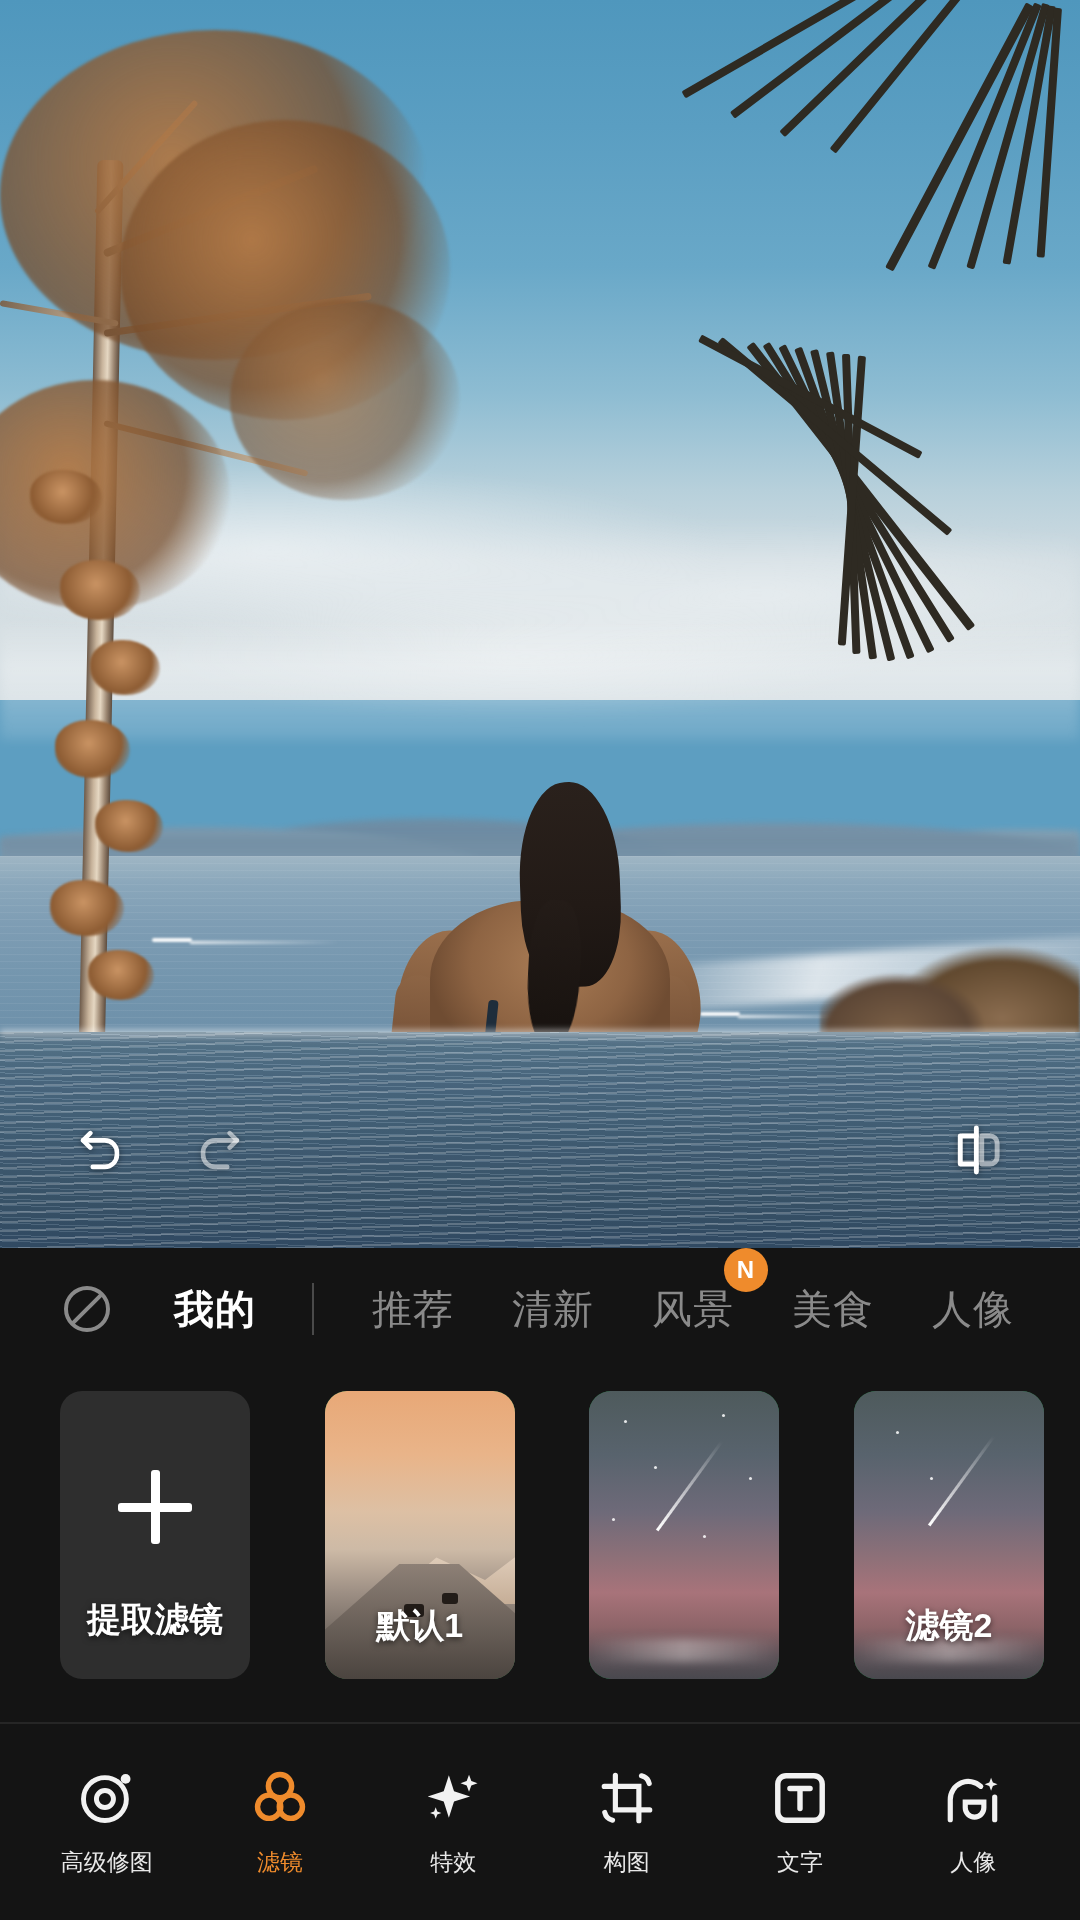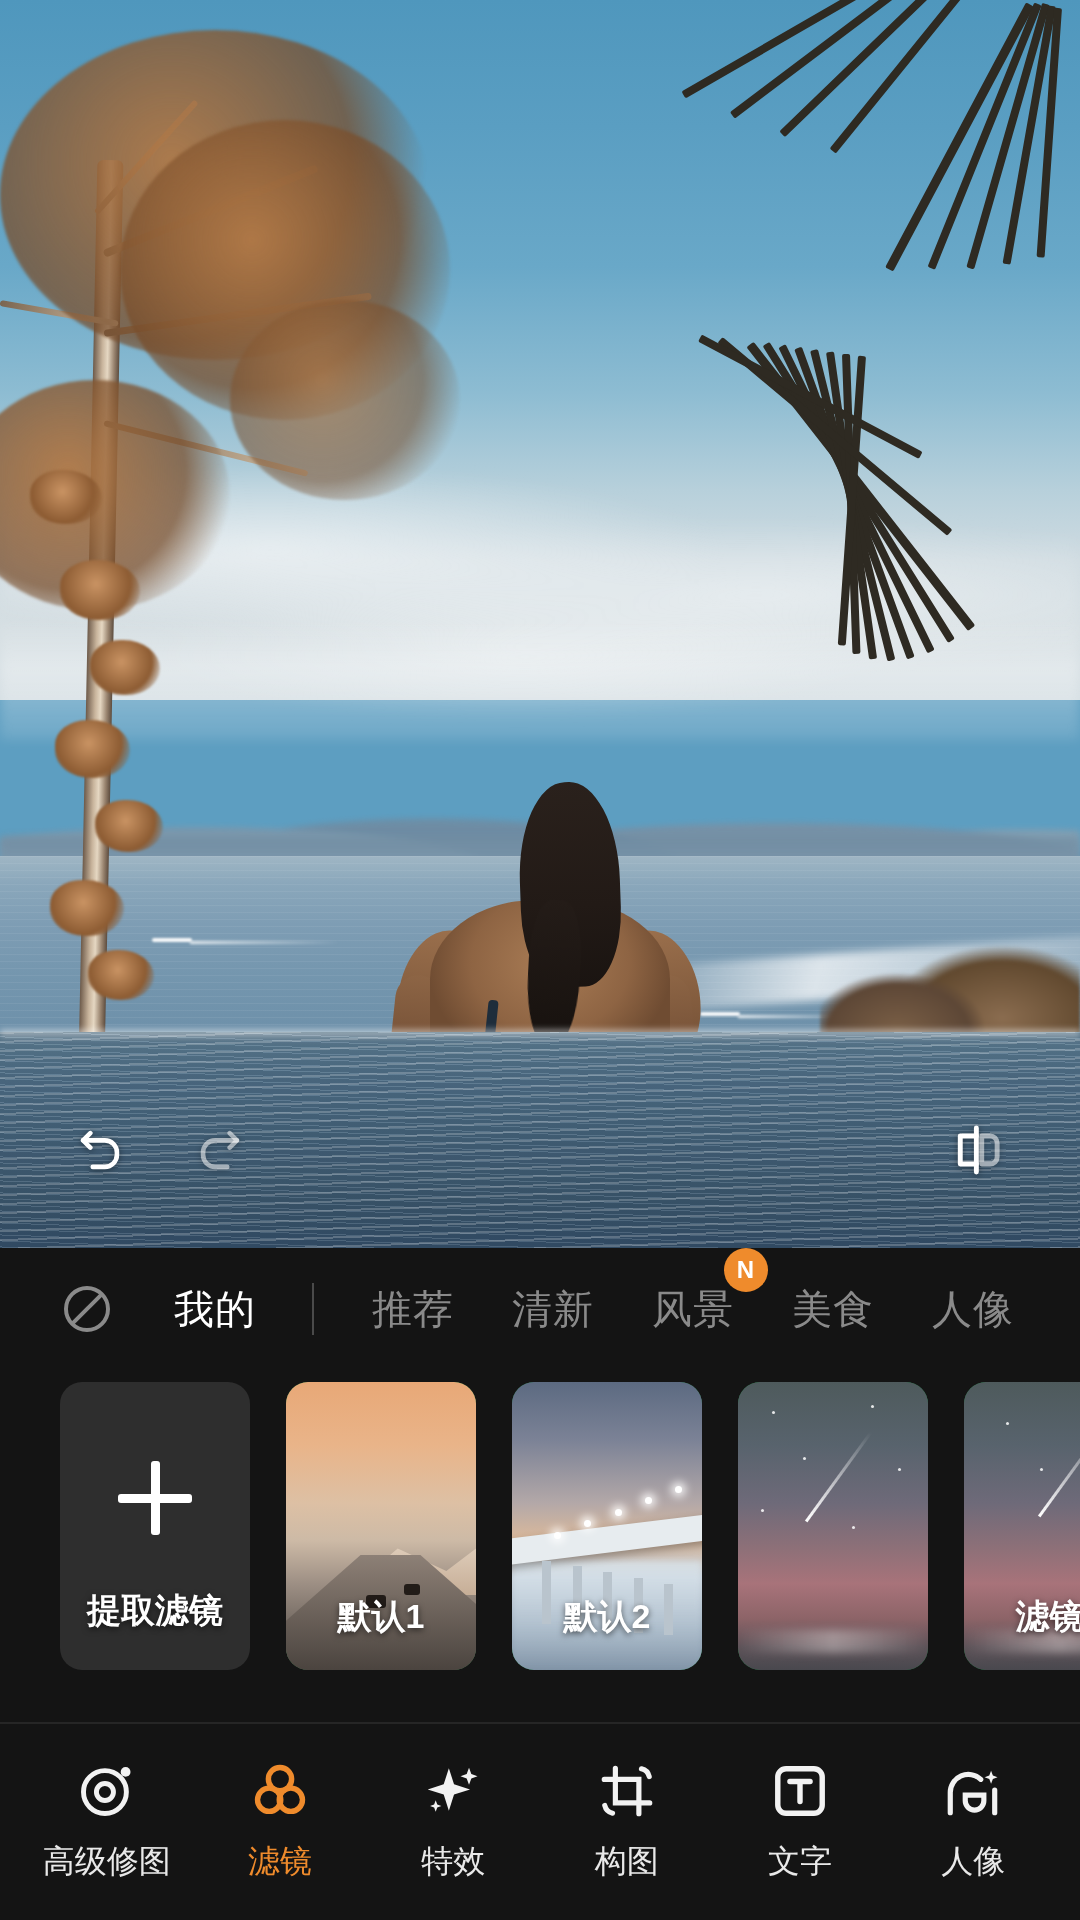--- a/index.html
+++ b/index.html
@@ -206,36 +206,36 @@
   }
   #no-filter-btn{
     flex:0 0 auto; width:58px; height:58px; margin-left:58px;
     display:flex; align-items:center; justify-content:center;
   }
   .tab{
     flex:0 0 auto; position:relative;
     font-size:40px; color:#8a8a8a; letter-spacing:1px;
     padding:0 0; margin-left:58px;
   }
-  .tab.active{ color:#ffffff; font-weight:400; }
+  .tab.active{ color:#ffffff; font-weight:700; }
   #tab-sep{
     flex:0 0 auto; width:2px; height:52px; background:#4a4a4a;
     margin-left:56px;
   }
   .tab .badge{
     position:absolute; top:-34px; right:-34px;
     width:44px; height:44px; border-radius:50%;
     background:#ef8b2c; color:#fff;
     font-size:24px; font-weight:700;
     display:flex; align-items:center; justify-content:center;
   }
 
   
   #filter-strip{
-    position:absolute; left:0; top:134px; width:1080px; height:290px;
+    position:absolute; left:0; top:143px; width:1080px; height:290px;
     display:flex; align-items:flex-start; white-space:nowrap; overflow:hidden;
     padding-left:60px;
     justify-content:space-between;
   }
   .fcard{
     flex:0 0 auto; position:relative;
     width:190px; height:288px; border-radius:22px;
     margin-right:36px; overflow:hidden;
     background:#15803d;
   }
@@ -321,21 +321,21 @@
   }
   #bottom-nav{
     position:absolute; left:0; top:476px; width:1080px; height:196px;
     display:flex; align-items:center; justify-content:space-around;
     padding:0 20px;
   }
   .navitem{
     width:150px; display:flex; flex-direction:column;
     align-items:center; justify-content:center; gap:18px;
   }
-  .navitem .nlabel{ font-size:32px; color:#e9e9e9; }
+  .navitem .nlabel{ font-size:23px; color:#e9e9e9; }
   .navitem.active .nlabel{ color:#ef8b2c; }
   .navicon{ width:62px; height:62px; display:block; }
 </style>
 </head>
 <body>
 
 <div id="app">
 
   <div id="photo-canvas">
     <div class="ph sky"></div>
@@ -476,37 +476,20 @@
       <div class="fcard">
         <div class="thumb t-road">
           <div class="mtn"></div>
           <div class="rd"></div>
           <div class="car" style="left:42%;top:74%;width:20px;height:13px;"></div>
           <div class="car" style="left:62%;top:70%;width:16px;height:11px;"></div>
         </div>
         <div class="flabel">默认1</div>
       </div>
 
-      <div class="fcard">
-        <div class="thumb t-bridge">
-          <div class="refl"></div>
-          <div class="deck"></div>
-          <div class="pier" style="left:16%;top:62%;width:9px;height:22%;"></div>
-          <div class="pier" style="left:32%;top:64%;width:9px;height:21%;"></div>
-          <div class="pier" style="left:48%;top:66%;width:9px;height:20%;"></div>
-          <div class="pier" style="left:64%;top:68%;width:9px;height:19%;"></div>
-          <div class="pier" style="left:80%;top:70%;width:9px;height:18%;"></div>
-          <div class="lamp" style="left:22%;top:52%;"></div>
-          <div class="lamp" style="left:38%;top:48%;"></div>
-          <div class="lamp" style="left:54%;top:44%;"></div>
-          <div class="lamp" style="left:70%;top:40%;"></div>
-          <div class="lamp" style="left:86%;top:36%;"></div>
-        </div>
-        <div class="flabel">默认2</div>
-      </div>
 
       <div class="fcard">
         <div class="thumb t-night">
           <div class="meteor" style="left:52%;top:14%;"></div>
           <div class="star" style="left:18%;top:10%;"></div>
           <div class="star" style="left:70%;top:8%;"></div>
           <div class="star" style="left:34%;top:26%;"></div>
           <div class="star" style="left:84%;top:30%;"></div>
           <div class="star" style="left:12%;top:44%;"></div>
           <div class="star" style="left:60%;top:50%;"></div>

